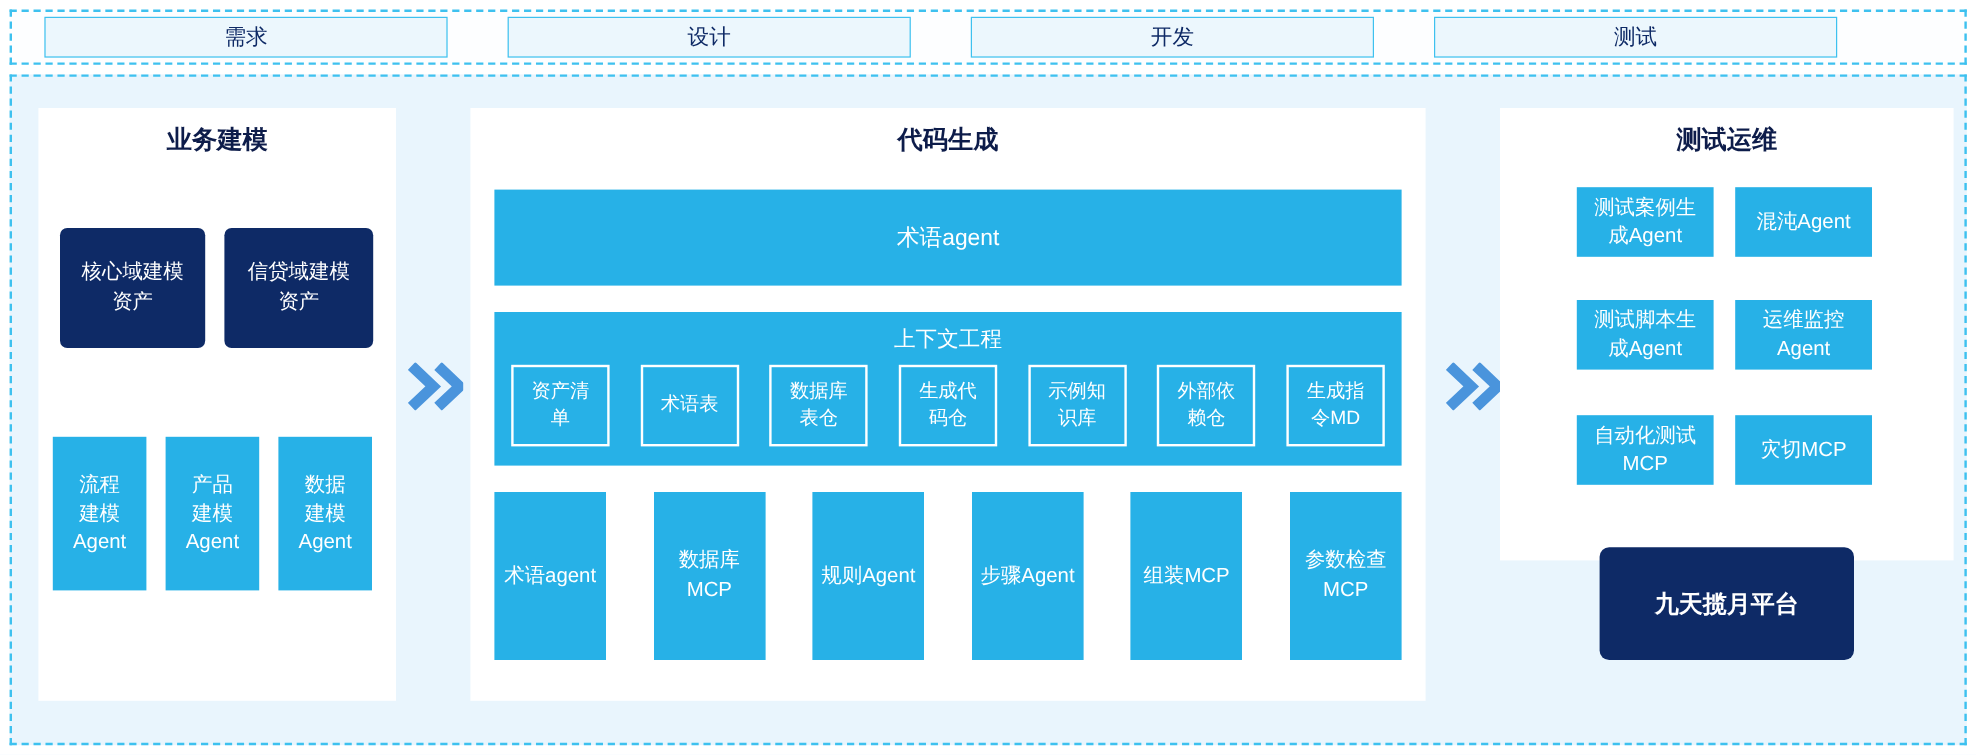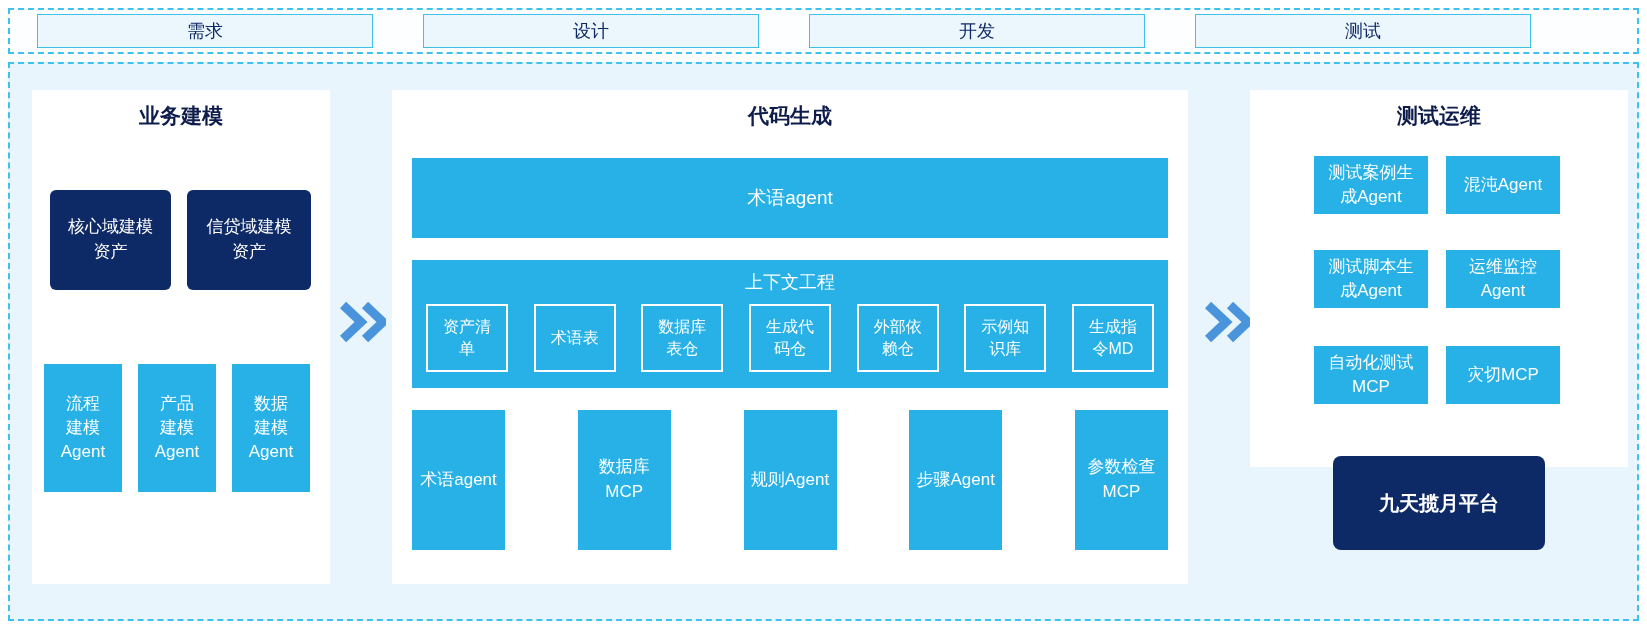--- a/index.html
+++ b/index.html
@@ -106,30 +106,31 @@
   <div class="panel panel-codegen">
     <div class="panel-title">代码生成</div>
     <div class="box cyan master">术语agent</div>
     <div class="context">
       <div class="context-title">上下文工程</div>
       <div class="context-items">
         <div class="citem">资产清单</div>
         <div class="citem">术语表</div>
         <div class="citem">数据库表仓</div>
         <div class="citem">生成代码仓</div>
+        <div class="citem">示例知识库</div>
         <div class="citem">外部依赖仓</div>
-        <div class="citem">示例知识库</div>
         <div class="citem">生成指令MD</div>
       </div>
     </div>
     <div class="tools">
       <div class="box cyan tool">术语agent</div>
       <div class="box cyan tool">数据库MCP</div>
       <div class="box cyan tool">规则Agent</div>
       <div class="box cyan tool">步骤Agent</div>
+      <div class="box cyan tool">组装MCP</div>
       <div class="box cyan tool">参数检查MCP</div>
     </div>
   </div>
 
   <div class="chevron chev2">
     <svg viewBox="0 0 46 40" width="46" height="40">
       <path d="M3 3 L21 20 L3 37"></path>
       <path d="M25 3 L43 20 L25 37"></path>
     </svg>
   </div>

